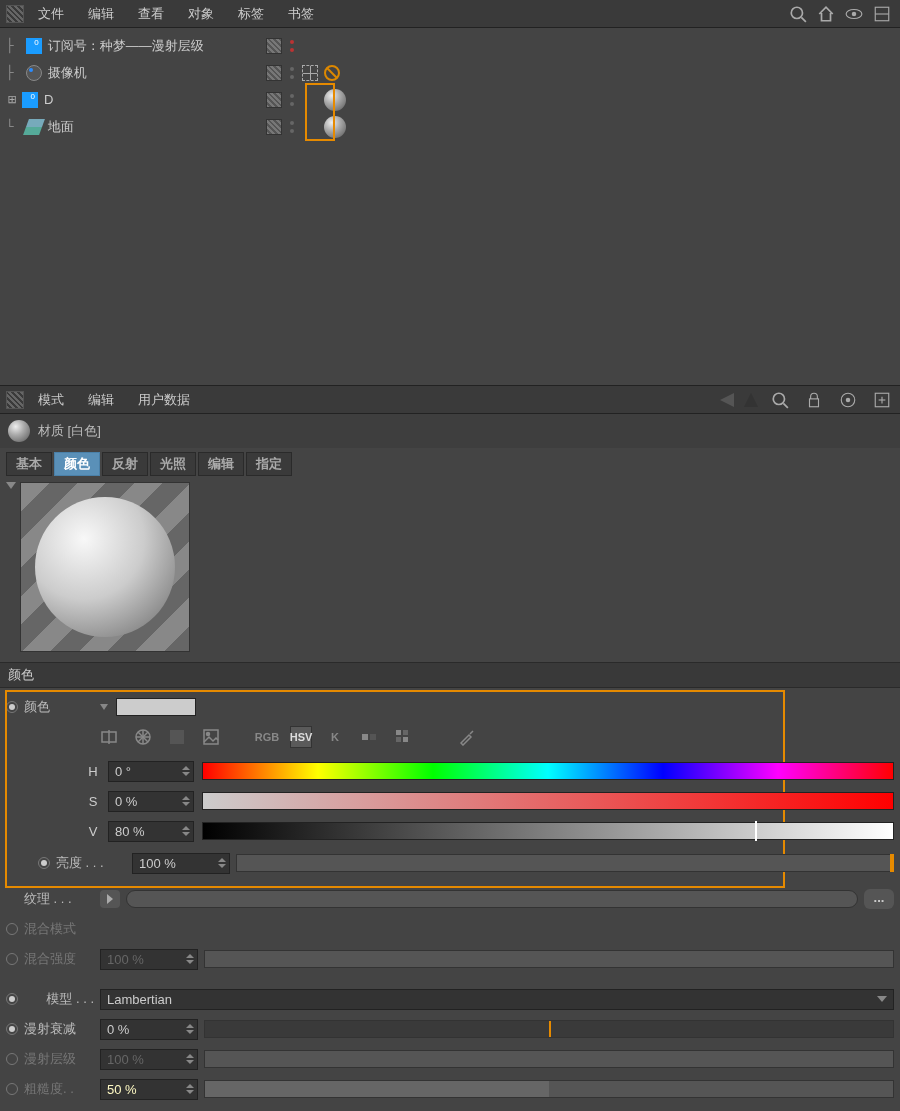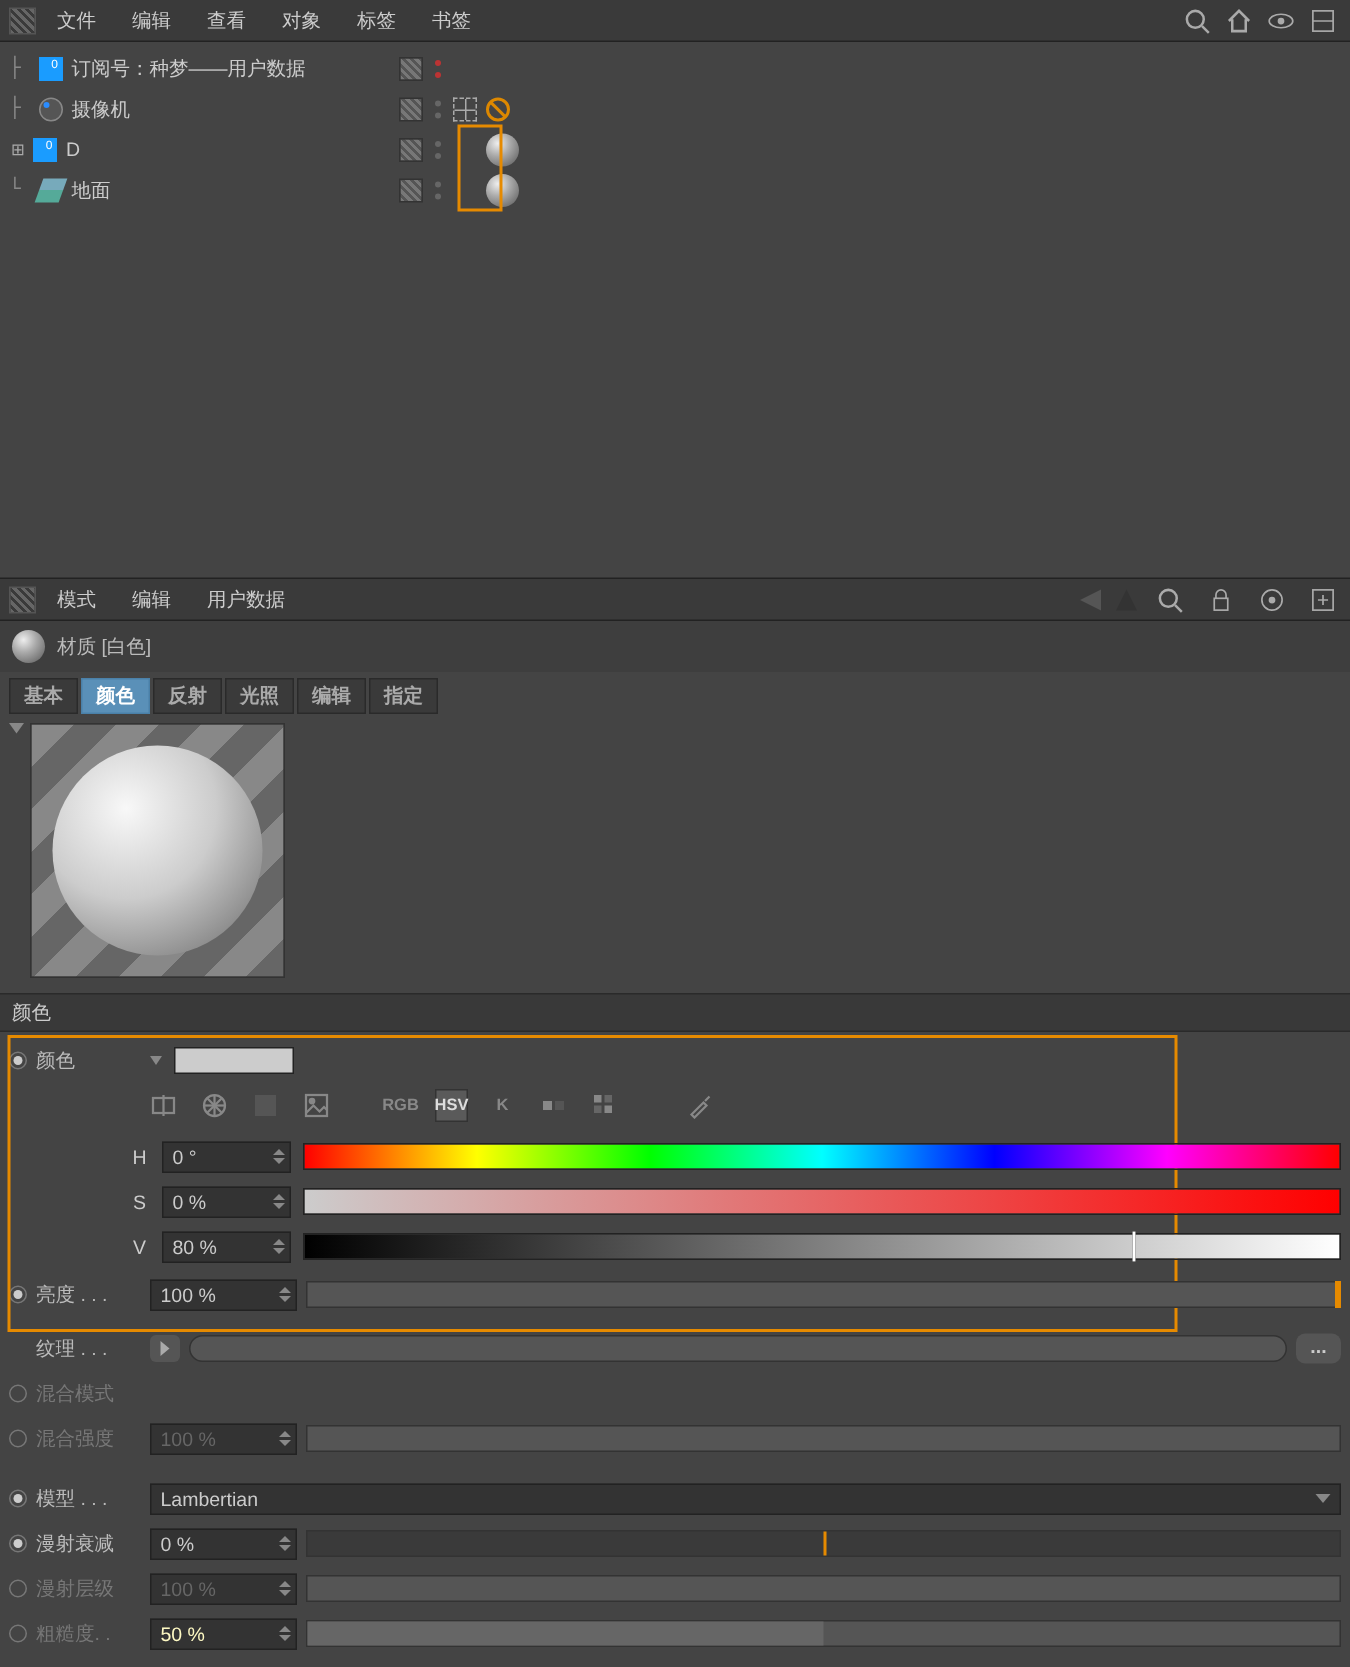--- a/index.html
+++ b/index.html
@@ -133,21 +133,21 @@
         <line x1="2" y1="8" x2="14" y2="8" stroke="#aaa"></line>
       </svg>
     </div>
 </div>
 
 <div class="panel-objects">
   <div class="tree">
     <div class="tree-row">
       <span class="tree-lines">├ </span>
       <div class="obj-icon lyr"></div>
-      <span class="obj-label">订阅号：种梦——用户数据</span>
+      <span class="obj-label">订阅号：种梦——漫射层级</span>
       <div class="tag-col">
         <div class="tag-box hatch"></div>
         <div class="dots">
             <span class="red"></span>
             <span class="red"></span>
           </div>
       </div>
     </div>
     <div class="tree-row">
       <span class="tree-lines">├ </span>
@@ -346,21 +346,21 @@
           <div class="spin">
             <div class="up"></div>
             <div class="dn"></div>
           </div>
         </div>
       <div class="grad val">
           <div class="marker" style="left:80%"></div>
         </div>
     </div>
 
-    <div class="row" style="margin-top:2px;">
+    <div class="row" style="margin-top:2px;margin-left:32px;">
       <div class="bullet on"></div>
       <span class="plabel"><span>亮度</span> . . .</span>
       <div class="numfield" style="width:98px">
           <span>100 %</span>
           <div class="spin">
             <div class="up"></div>
             <div class="dn"></div>
           </div>
         </div>
       <div class="slider-track">
@@ -387,21 +387,21 @@
       <div class="numfield" style="width:98px;color:#666">
           <span>100 %</span>
           <div class="spin">
             <div class="up"></div>
             <div class="dn"></div>
           </div>
         </div>
       <div class="slider-track"></div>
     </div>
 
-    <div class="row" style="margin-top:10px;">
+    <div class="row" style="margin-top:10px;text-align:right;">
       <div class="bullet on"></div>
       <span class="plabel"><span>模型</span> . . .</span>
       <div class="dropdown">
           <span>Lambertian</span>
           <div class="dd-arr"></div>
         </div>
     </div>
 
     <div class="row">
       <div class="bullet on"></div>

